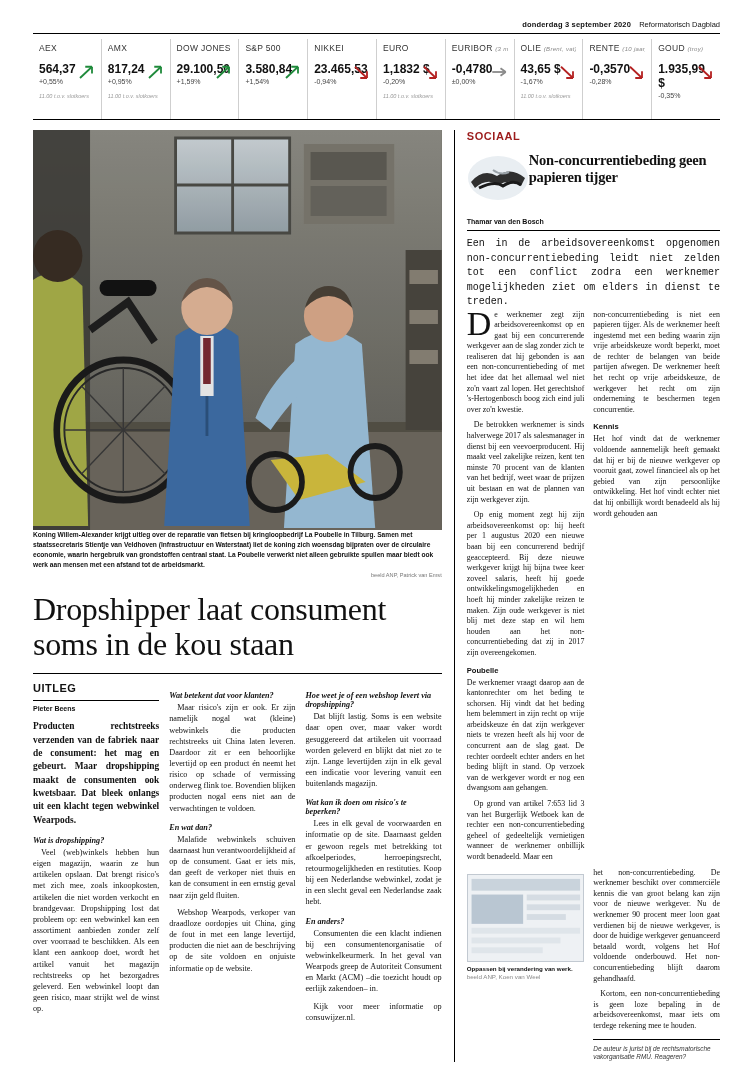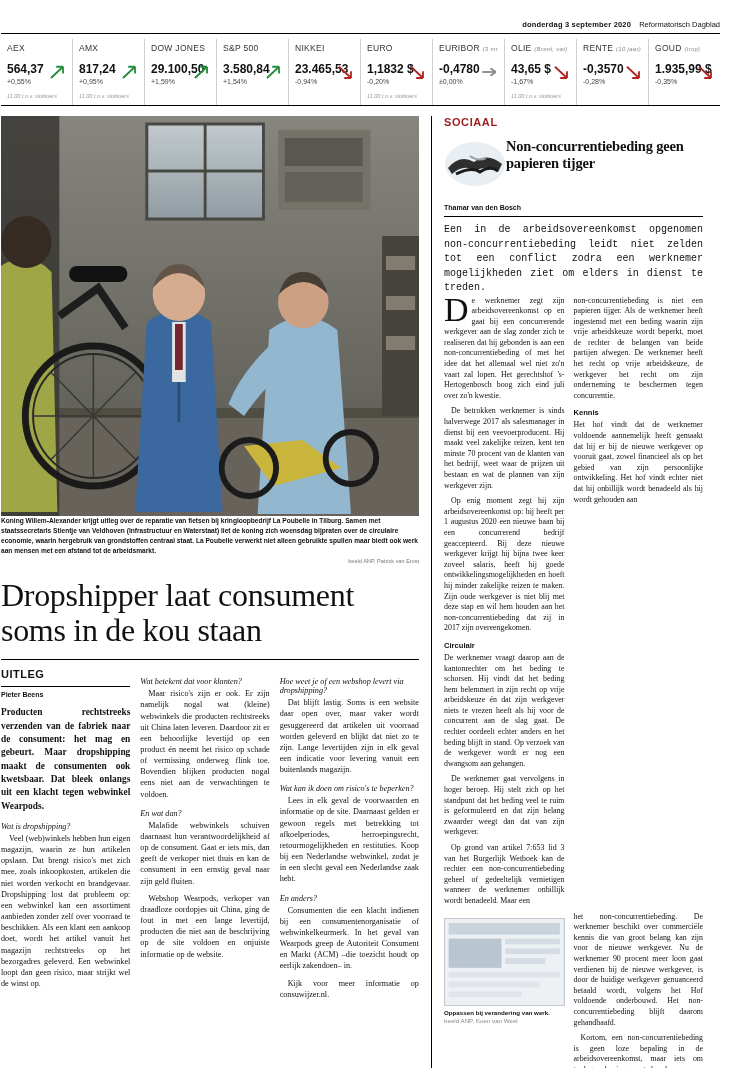--- a/index.html
+++ b/index.html
@@ -7,21 +7,21 @@
   body {
     width: 738px;
     height: 1068px;
     background: #ffffff;
     font-family: "Liberation Serif", serif;
     color: #111;
     position: relative;
     overflow: hidden;
   }
 
-  .page { width:738px; height:904px; padding: 20px 18px 10px 1px; position:relative; }
+  .page { width:738px; height:904px; padding: 20px 18px 10px 33px; position:relative; }
 
   
   .topbar {
     display:flex; justify-content:flex-end; align-items:flex-end;
     font-family:"Liberation Sans", sans-serif;
     font-size:7.5px; font-weight:bold; color:#111;
     padding-bottom:4px;
   }
   .topbar .date { letter-spacing:0.2px; }
   .topbar .paper { margin-left:8px; font-weight:normal; }
@@ -103,21 +103,21 @@
     font-family:"Liberation Sans", sans-serif;
     font-weight:bold; font-size:7px; color:#111;
     border-top:1px solid #000; padding-top:4px; margin-bottom:8px;
   }
   .lead {
     font-family:"Liberation Serif", serif;
     font-size:9.4px; line-height:1.42; text-align:justify; font-weight:bold;
   }
   .qhead {
     font-family:"Liberation Serif", serif;
-    font-size:8.2px; font-weight:normal; font-style:italic; margin:9px 0 2px 0;
+    font-size:8.2px; font-weight:bold; font-style:italic; margin:9px 0 2px 0;
   }
   .body {
     font-family:"Liberation Serif", serif;
     font-size:8.2px; line-height:1.36; text-align:justify; margin:0 0 6px 0;
     hyphens:auto;
   }
   .body.indent { text-indent:8px; }
 
   
   .sect {
@@ -411,23 +411,22 @@
 
       <div class="soc-by">Thamar van den Bosch</div>
       <div class="soc-lead">Een in de arbeidsovereenkomst opgenomen non-concurrentiebeding leidt niet zelden tot een conflict zodra een werknemer mogelijkheden ziet om elders in dienst te treden.</div>
 
       <div class="soc-cols">
         <div class="soc-col">
           <div id="socCol1">
               <p class="soc-body  dropcap">De werknemer zegt zijn arbeidsovereenkomst op en gaat bij een concurrerende werkgever aan de slag zonder zich te realiseren dat hij gebonden is aan een non-concurrentiebeding of met het idee dat het allemaal wel niet zo'n vaart zal lopen. Het gerechtshof 's-Hertogenbosch boog zich eind juli over zo'n kwestie.</p>
               <p class="soc-body  indent">De betrokken werknemer is sinds halverwege 2017 als salesmanager in dienst bij een veevoerproducent. Hij maakt veel zakelijke reizen, kent ten minste 70 procent van de klanten van het bedrijf, weet waar de prijzen uit bestaan en wat de plannen van zijn werkgever zijn.</p>
               <p class="soc-body  indent">Op enig moment zegt hij zijn arbeidsovereenkomst op: hij heeft per 1 augustus 2020 een nieuwe baan bij een concurrerend bedrijf geaccepteerd. Bij deze nieuwe werkgever krijgt hij bijna twee keer zoveel salaris, heeft hij goede ontwikkelingsmogelijkheden en hoeft hij minder zakelijke reizen te maken. Zijn oude werkgever is niet blij met deze stap en wil hem houden aan het non-concurrentiebeding dat zij in 2017 zijn overeengekomen.</p>
-              <div class="subhead">Circulair</div>
+              <div class="subhead">Poubelle</div>
               <p class="soc-body ">De werknemer vraagt daarop aan de kantonrechter om het beding te schorsen. Hij vindt dat het beding hem belemmert in zijn recht op vrije arbeidskeuze én dat zijn werkgever niets te vrezen heeft als hij voor de concurrent aan de slag gaat. De rechter oordeelt echter anders en het beding blijft in stand. Op verzoek van de werkgever wordt er nog een dwangsom aan gehangen.</p>
-              <p class="soc-body  indent">De werknemer gaat vervolgens in hoger beroep. Hij stelt zich op het standpunt dat het beding veel te ruim is geformuleerd en dat zijn belang zwaarder weegt dan dat van zijn werkgever.</p>
               <p class="soc-body  indent">Op grond van artikel 7:653 lid 3 van het Burgerlijk Wetboek kan de rechter een non-concurrentiebeding geheel of gedeeltelijk vernietigen wanneer de werknemer onbillijk wordt benadeeld. Maar een</p>
             </div>
         </div>
         <div class="soc-col">
           <div id="socCol2">
               <p class="soc-body ">non-concurrentiebeding is niet een papieren tijger. Als de werknemer heeft ingestemd met een beding waarin zijn vrije arbeidskeuze wordt beperkt, moet de rechter de belangen van beide partijen afwegen. De werknemer heeft het recht op vrije arbeidskeuze, de werkgever het recht om zijn onderneming te beschermen tegen concurrentie.</p>
               <div class="subhead">Kennis</div>
               <p class="soc-body ">Het hof vindt dat de werknemer voldoende aannemelijk heeft gemaakt dat hij er bij de nieuwe werkgever op vooruit gaat, zowel financieel als op het gebied van zijn persoonlijke ontwikkeling. Het hof vindt echter niet dat hij onbillijk wordt benadeeld als hij wordt gehouden aan</p>
             </div>
         </div>

